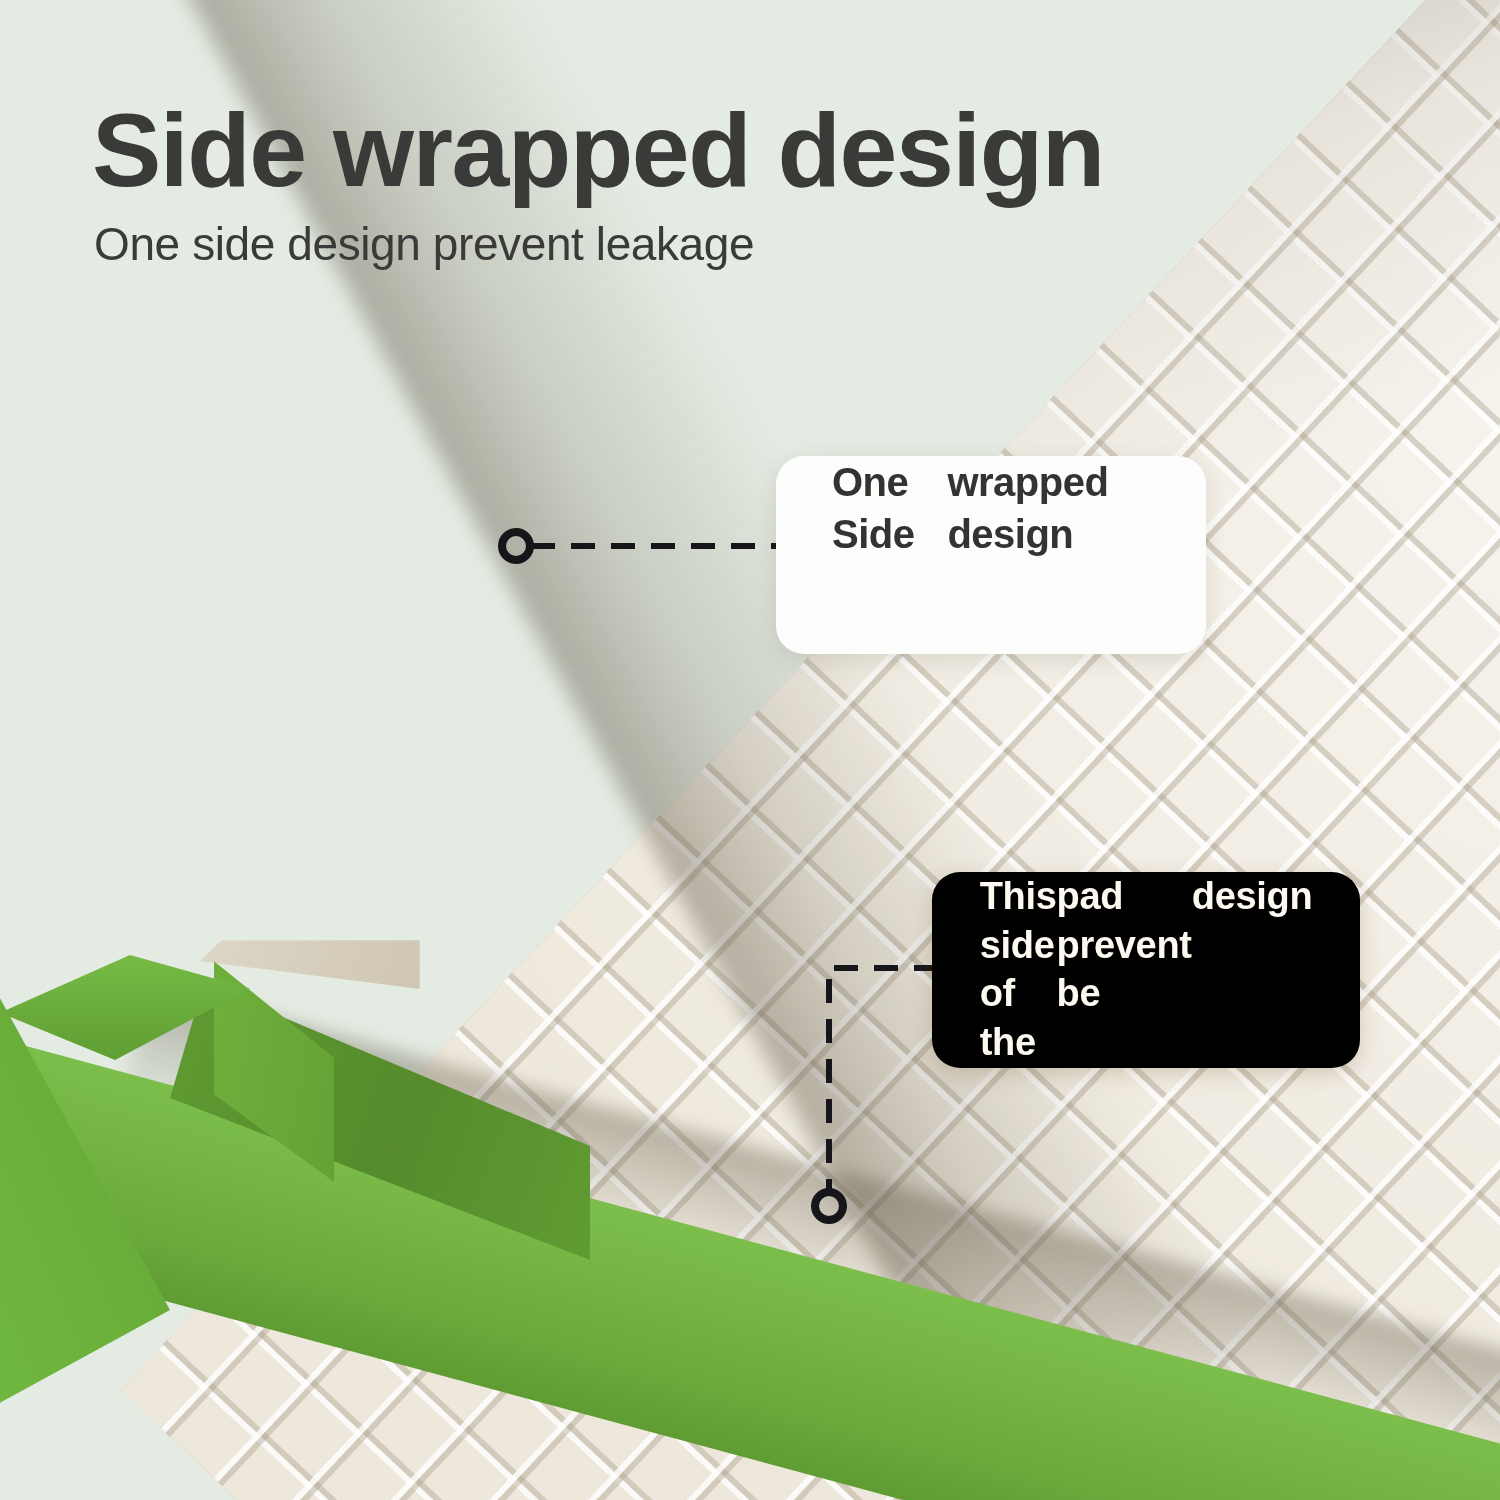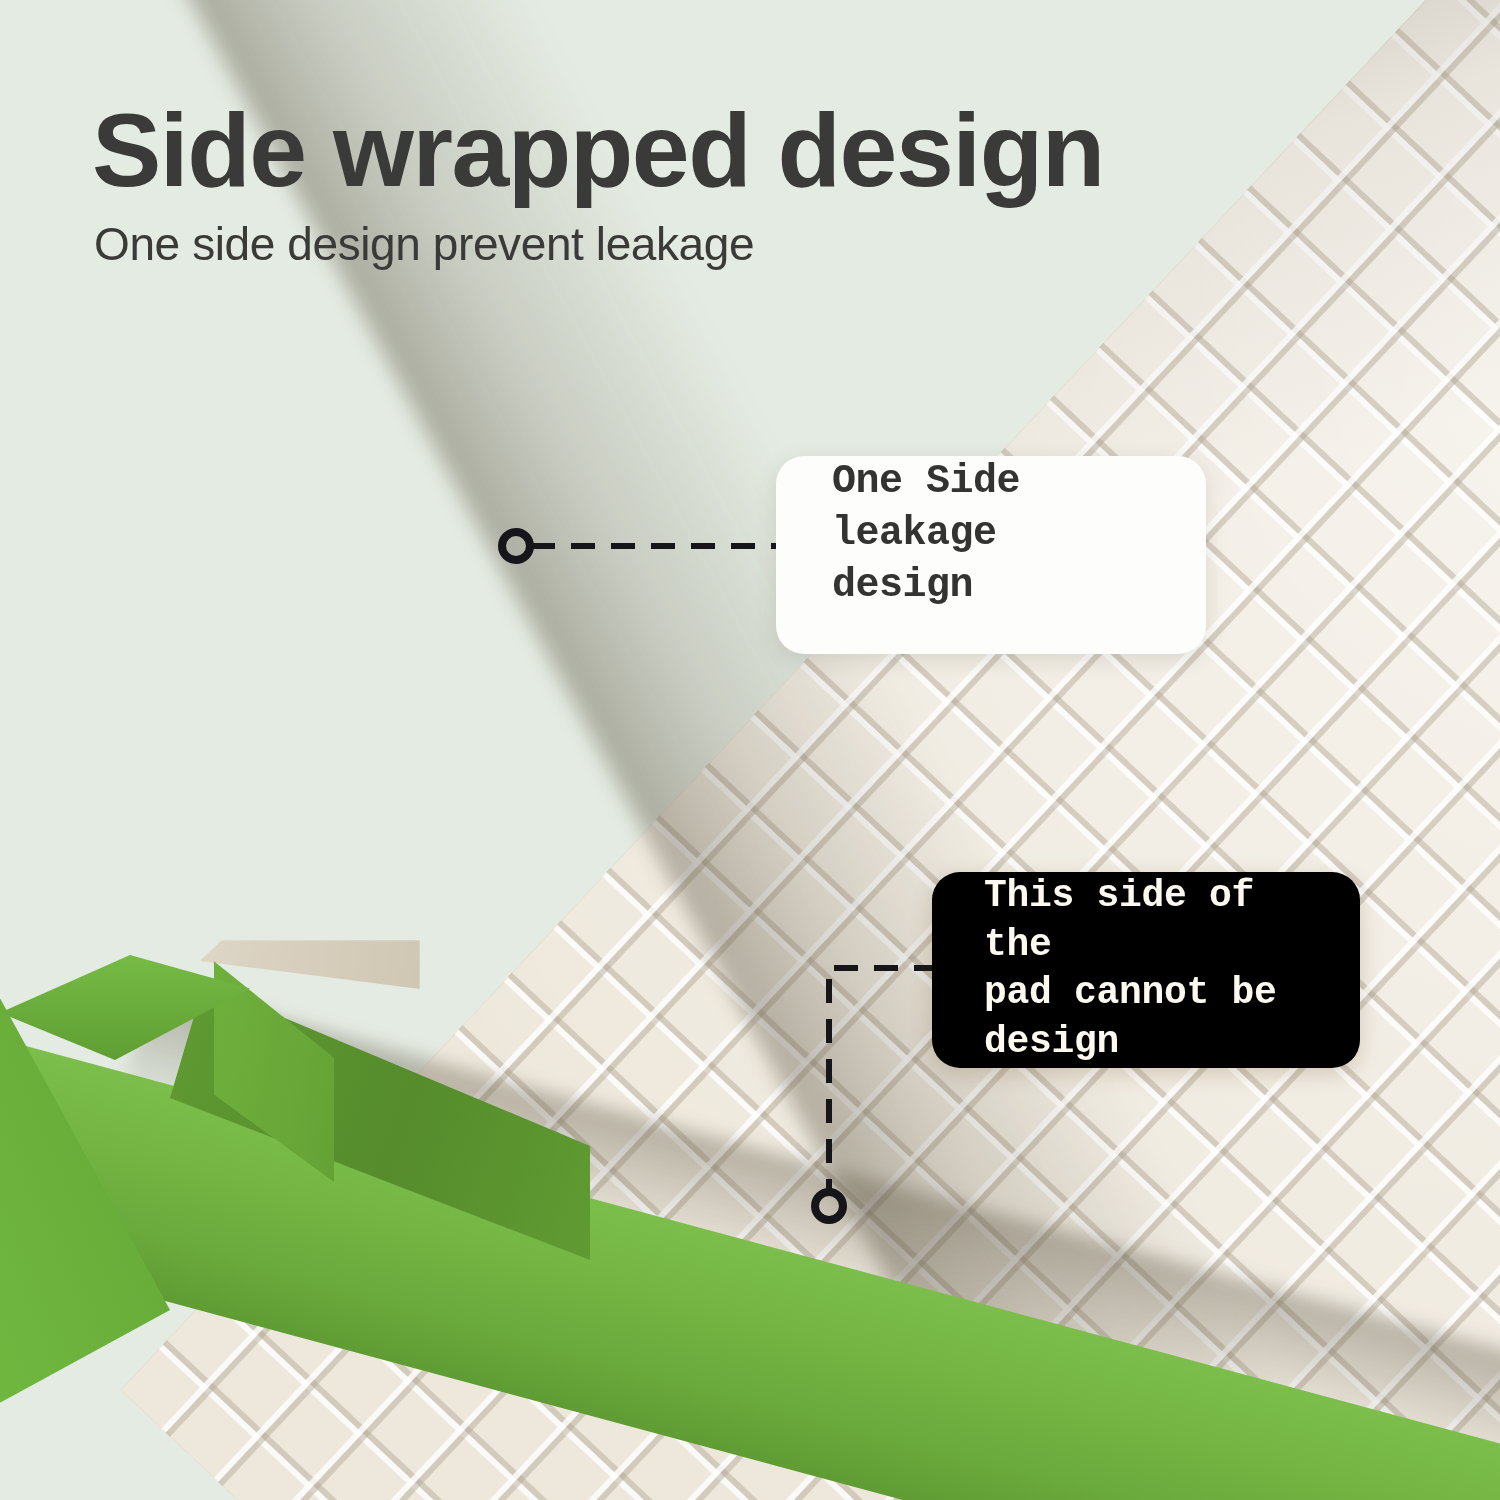--- a/index.html
+++ b/index.html
@@ -201,23 +201,23 @@
     letter-spacing: -0.4px;
     line-height: 1.1;
     color: #3a3a38;
   }
 
   
   .callout {
     position: absolute;
     box-sizing: border-box;
     display: flex;
-    flex-direction: column;
+    flex-direction: row;
+    justify-content: center;
     border-radius: 28px;
-    font-family: Liberation Mono, monospace;
   }
   .callout-white {
     left: 776px;
     top: 456px;
     width: 430px;
     height: 198px;
     padding: 0 56px;
     background: #fdfdfc;
     box-shadow: 0 6px 22px rgba(70,62,45,0.14);
   }
@@ -285,22 +285,22 @@
 
     <line x1="531" y1="546" x2="784" y2="546" stroke="#16161a" stroke-width="6" stroke-dasharray="24 16"></line>
     <circle cx="516" cy="546" r="14" fill="none" stroke="#16161a" stroke-width="8"></circle>
 
     <path d="M 938 968 L 829 968 L 829 1192" fill="none" stroke="#16161a" stroke-width="6" stroke-dasharray="24 16"></path>
     <circle cx="829" cy="1206" r="14" fill="none" stroke="#16161a" stroke-width="8"></circle>
   </svg>
 
   <div class="callout callout-white">
     <span class="line">One Side</span>
-    <span class="line">leakage design</span>
+    <span class="line">wrapped design</span>
   </div>
 
   <div class="callout callout-orange">
     <span class="line">This side of the</span>
-    <span class="line">pad cannot be</span>
+    <span class="line">pad prevent be</span>
     <span class="line">design</span>
   </div>
 
 </div>
 
 </body></html>

